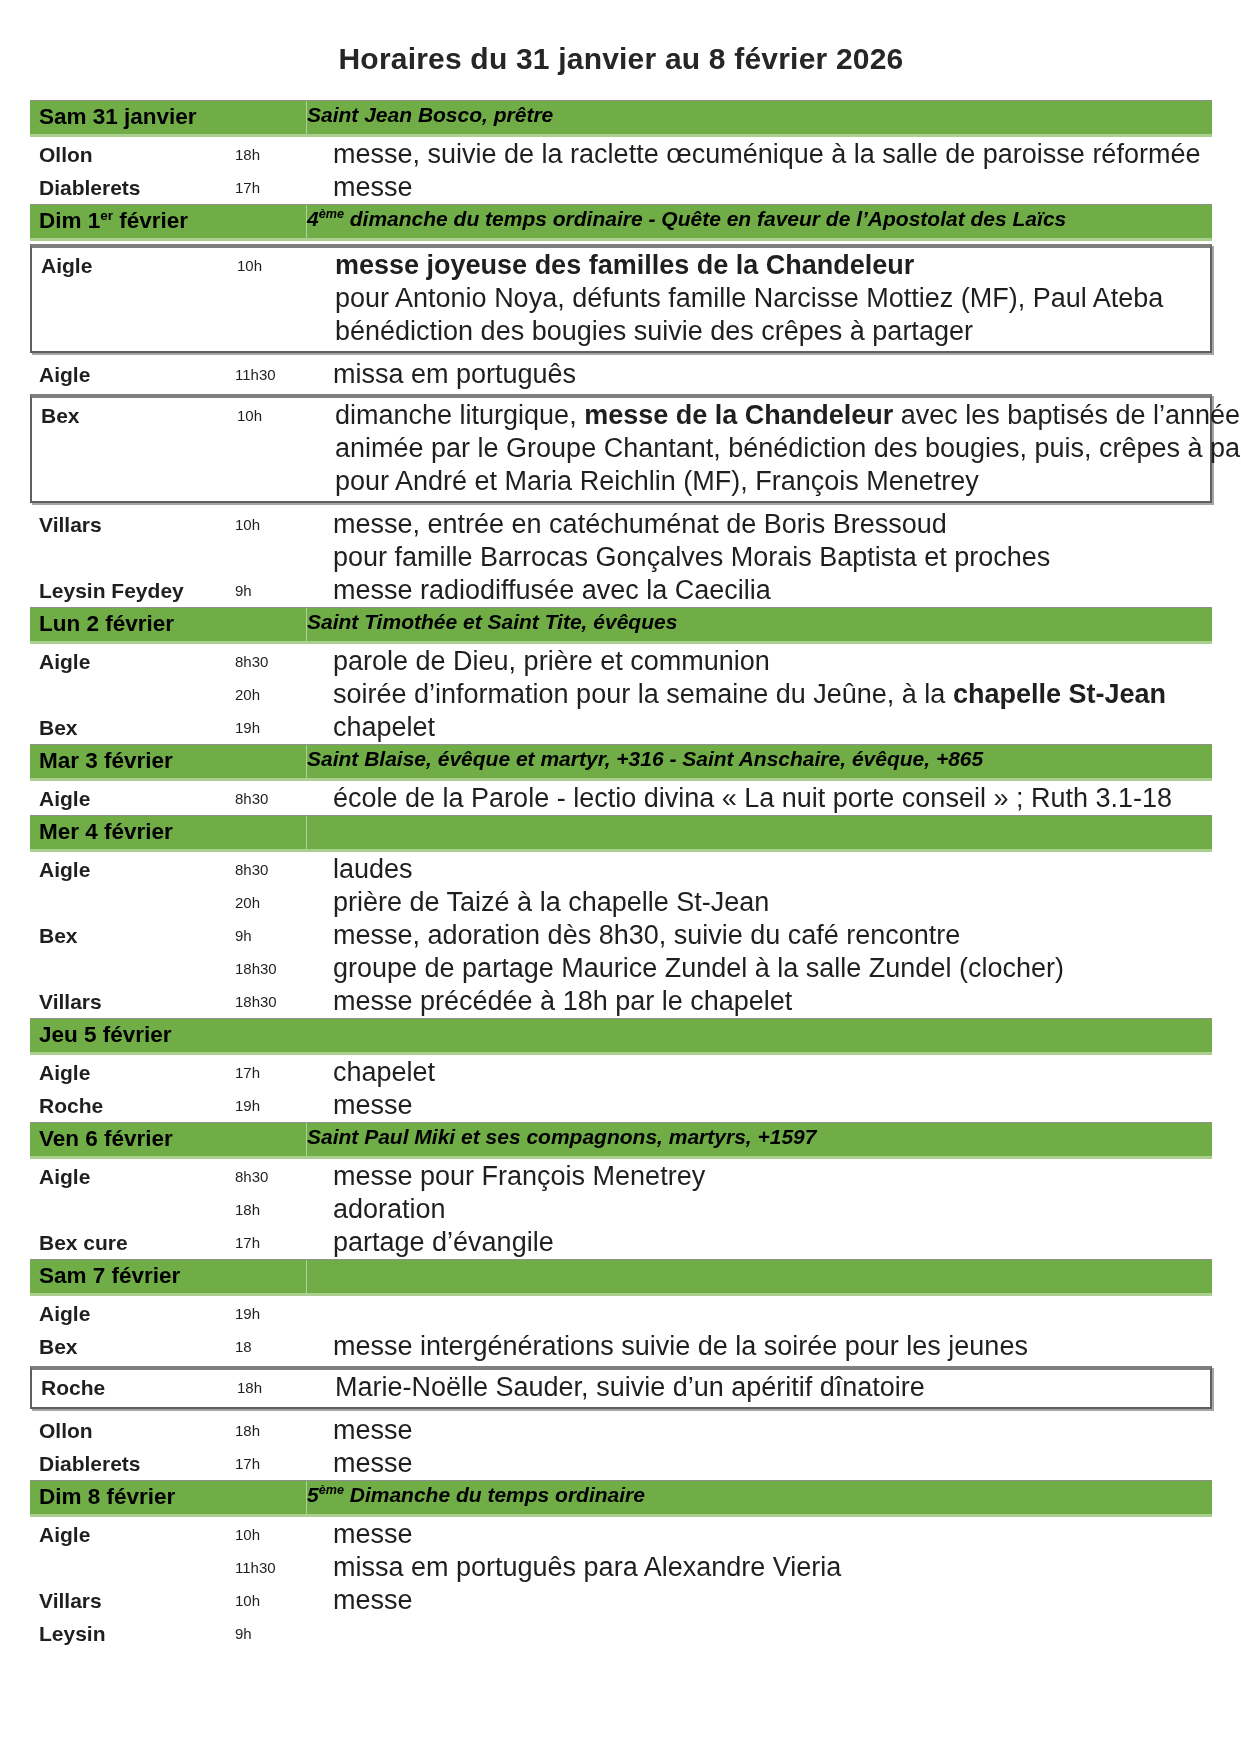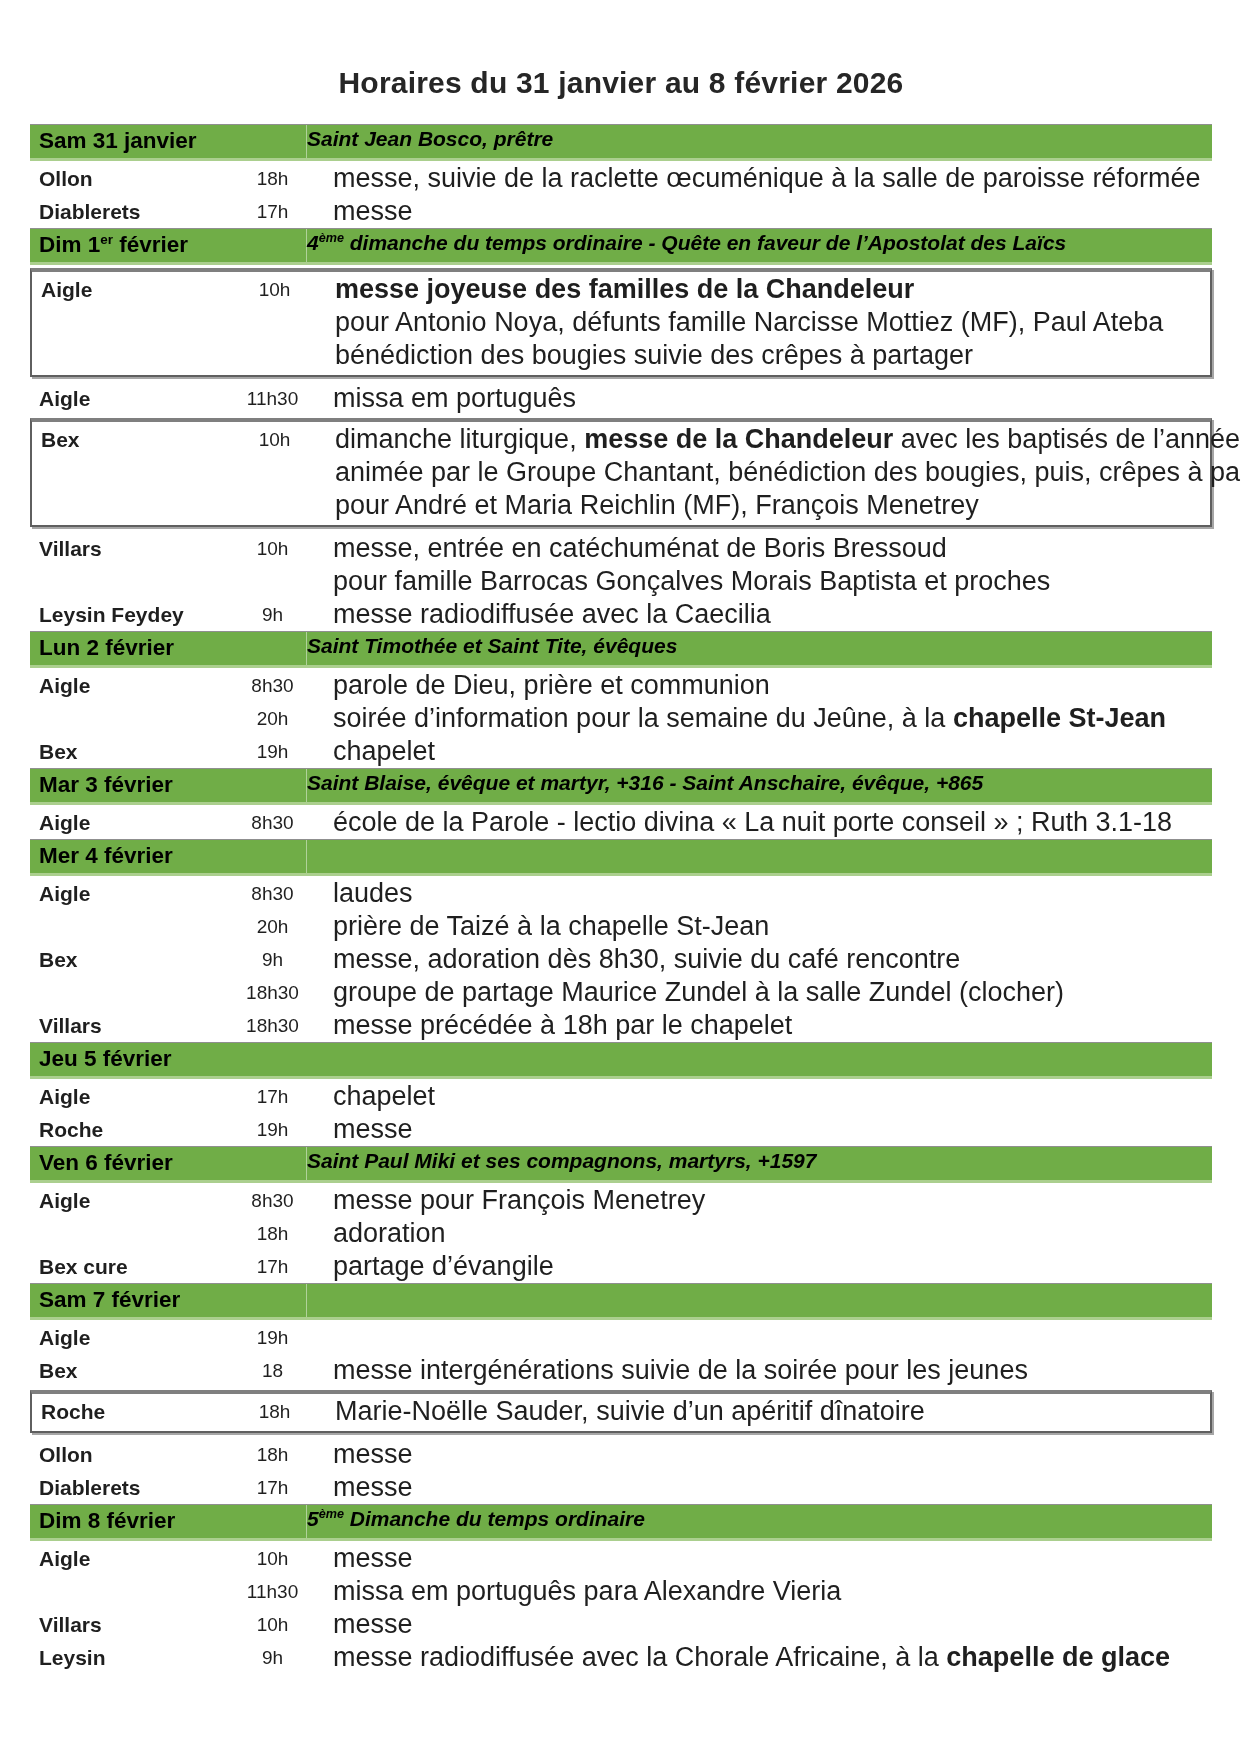--- a/index.html
+++ b/index.html
@@ -2,21 +2,21 @@
 <html><head>
 <meta charset="utf-8">
 <style>
   html,body{margin:0;padding:0;background:#ffffff;}
   body{
     width:1241px;height:1755px;overflow:hidden;
     font-family:"Liberation Sans","DejaVu Sans",sans-serif;
     color:#1f1f1f;
     -webkit-font-smoothing:antialiased;
   }
-  .page{padding:26px 29px 0 30px;margin-top:24px;}
+  .page{padding:26px 29px 0 30px;}
   .title{
     font-size:30px;font-weight:700;color:#262626;
     text-align:center;margin:16px 0 24px 0;letter-spacing:.2px;
   }
   .table{width:1182px;}
   
   .band{
     display:grid;grid-template-columns:276px 1fr;
     background:#70AD47;color:#000000;
     min-height:33px;align-items:center;
@@ -35,22 +35,22 @@
   
   .entry{
     display:grid;grid-template-columns:205px 75px 1fr;
     align-items:start;
   }
   .place{
     grid-row:1;grid-column:1;font-weight:700;font-size:21px;
     line-height:33px;padding-left:9px;white-space:nowrap;
   }
   .time{
-    grid-row:1;grid-column:2;font-size:19px;line-height:33px;
-    text-align:center;white-space:nowrap;
+    grid-row:1;grid-column:2;font-size:15px;line-height:33px;
+    text-align:left;white-space:nowrap;
   }
   .line{
     grid-column:3;font-size:27px;line-height:33px;
     padding-left:23px;white-space:nowrap;
   }
   .boxed{
     border:2px solid #5f5f5f;border-top:4px solid #7f7f7f;
     box-shadow:2px 2px 0 #a6a6a6;
     margin:3px 0 5px 0;padding:1px 0 3px 0;
   }
@@ -243,16 +243,15 @@
         <div class="line"><span>missa em português para Alexandre Vieria</span></div>
       </div>
       <div class="entry">
         <div class="place">Villars</div>
         <div class="time">10h</div>
         <div class="line"><span>messe</span></div>
       </div>
       <div class="entry">
         <div class="place">Leysin</div>
         <div class="time">9h</div>
-        <div class="line"><span>messe radiodiffusée avec la Chorale Africaine, à la </span><span class="b">chapelle de glace</span></div>
       </div>
     </div>
 </div>
 
 </body></html>

